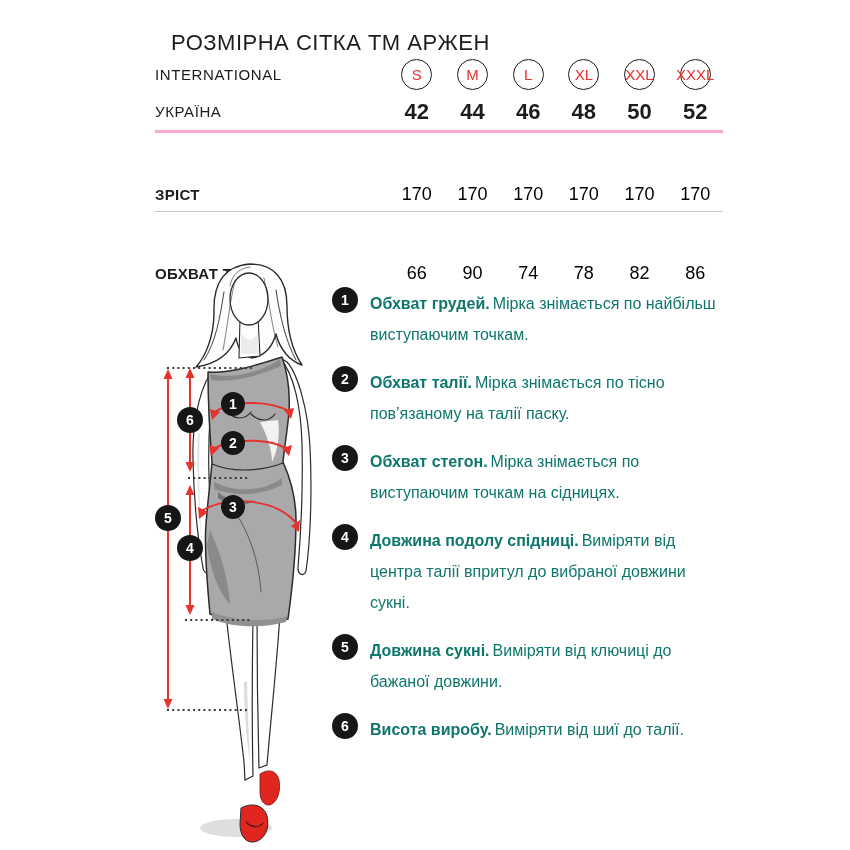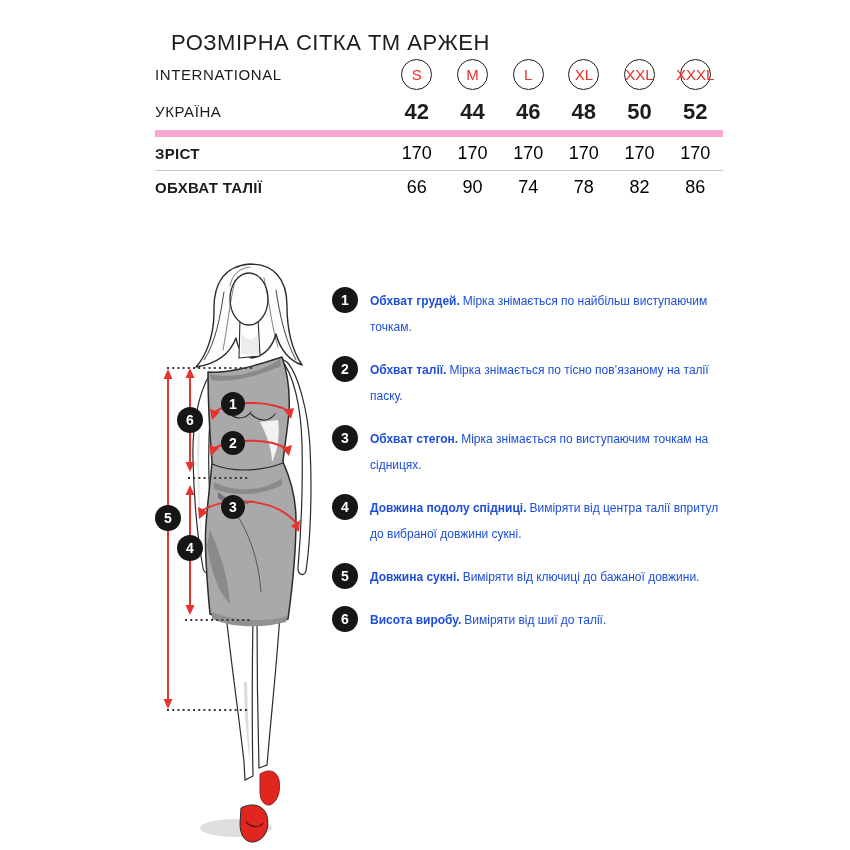--- a/index.html
+++ b/index.html
@@ -14,42 +14,42 @@
     font-size:22px;font-weight:500;letter-spacing:.5px;color:#1c1c1e;
   }
   
   .size-table{position:absolute;left:155px;top:55px;width:568px;}
   .trow{display:grid;grid-template-columns:222px 1fr;align-items:center;gap:12px;}
   .tcells{display:grid;grid-template-columns:repeat(6,1fr);align-items:center;height:100%;}
   .tcell{display:flex;justify-content:center;align-items:center;height:100%;}
   .tlabel{font-size:15px;font-weight:600;letter-spacing:.3px;color:#1c1c1e;}
   .tlabel.plain{font-weight:400;letter-spacing:.6px;}
   .trow-intl{height:38px;}
-  .trow-ua{height:37px;border-bottom:7px solid #f9a8d4;}
-  .drow{height:33px;border-bottom:1px solid #c7c7c9;}
+  .trow-ua{height:37px;border-bottom:3px solid #f9a8d4;}
+  .drow{height:33px;border-bottom:1px solid #c7c7c9;margin-top:45px;}
   #data-rows .drow:last-child{border-bottom:none;}
   .size-circle{
     width:29px;height:29px;border:1.7px solid #1b1b1b;border-radius:50%;
     display:flex;align-items:center;justify-content:center;flex:0 0 auto;
   }
   .size-letter{color:#e8302a;font-size:15px;font-weight:400;white-space:nowrap;}
   .val-black{font-size:22px;font-weight:600;color:#1c1c1e;}
   .val{font-size:18px;font-weight:400;color:#000000;}
   
   .legend{
     position:absolute;left:332px;top:288px;width:396px;
     display:flex;flex-direction:column;gap:17px;
   }
   .legend-item{display:flex;align-items:flex-start;}
   .lnum{
     width:26px;height:26px;border-radius:50%;background:#161616;color:#fff;
     font-size:14px;font-weight:600;display:flex;align-items:center;justify-content:center;
     flex:0 0 auto;margin-top:-1px;
   }
-  .ltext{margin:0 0 0 12px;font-size:12px;line-height:26px;color:#1d4ed8;}
+  .ltext{margin:0 0 0 12px;font-size:16px;line-height:31px;color:#0f766e;}
   .ltext b{font-weight:700;margin-right:3px;}
   
   .figure-wrap{position:absolute;left:140px;top:262px;width:200px;height:588px;}
   .figure-wrap svg{display:block;width:100%;height:100%;}
 </style>
 </head>
 <body>
 
 <h1 class="page-title">РОЗМІРНА СІТКА ТМ АРЖЕН</h1>
 

